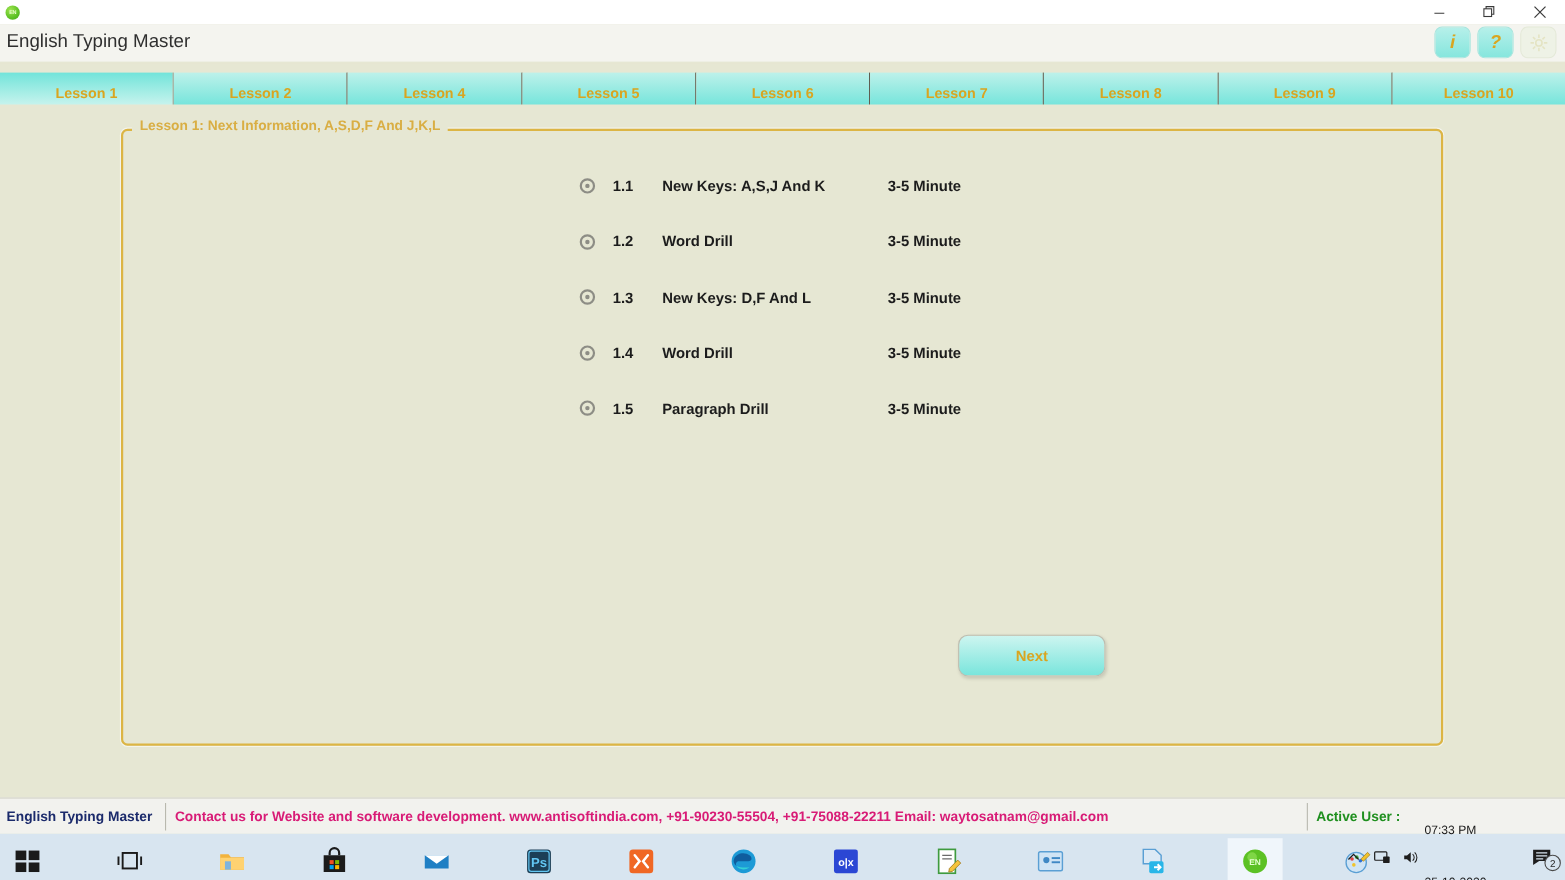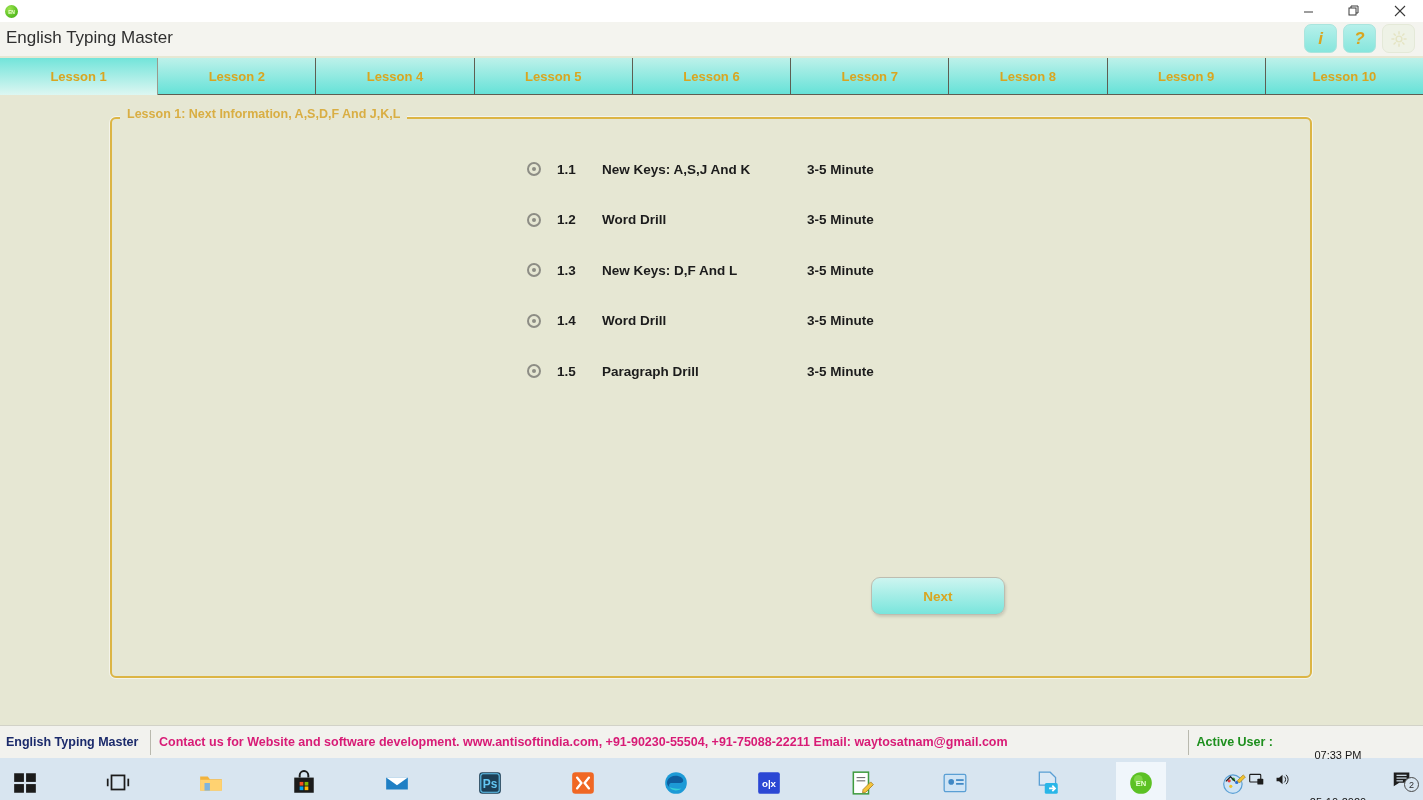--- a/index.html
+++ b/index.html
@@ -79,20 +79,21 @@
   }
   .tab {
     flex: 1 1 0;
     height: 37px;
     display: flex; align-items: center; justify-content: center;
     font-size: 13px; font-weight: bold;
     color: #d9a520;
     background: linear-gradient(180deg, #bdf1ea 0%, #66e2d8 100%);
     border-right: 1px solid #5e5e52;
     border-bottom: 1px solid #5e5e52;
+    margin-top: 8px;
   }
   .tab:last-child { border-right: none; }
   .tab.active {
     background: linear-gradient(180deg, #72e4da 0%, #ddf7f2 100%);
     border-bottom: none;
     border-right: 1px solid #9a9a8c;
   }
 
   
   .stage {
@@ -217,21 +218,21 @@
     height: 42px; display: flex; align-items: center;
   }
   .tray-ic {
     width: 26px; height: 42px;
     display: flex; align-items: center; justify-content: center;
     color: #1d1d1d;
   }
   .tray-clock {
     width: 86px; height: 42px;
     display: flex; flex-direction: column;
-    align-items: center; justify-content: center;
+    align-items: flex-start; justify-content: center;
     font-size: 11px; color: #161616; line-height: 1.35; gap: 32px;
   }
   .tray-notif {
     width: 42px; height: 42px;
     display: flex; align-items: center; justify-content: center;
     position: relative;
   }
   .notif-badge {
     position: absolute; right: 4px; bottom: 8px;
     width: 15px; height: 15px; border-radius: 50%;

